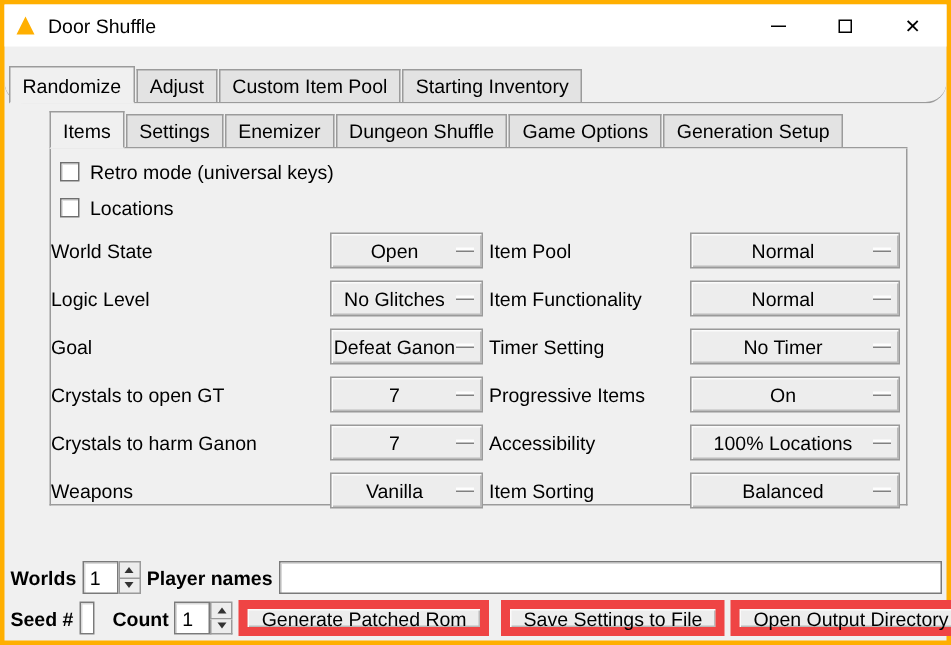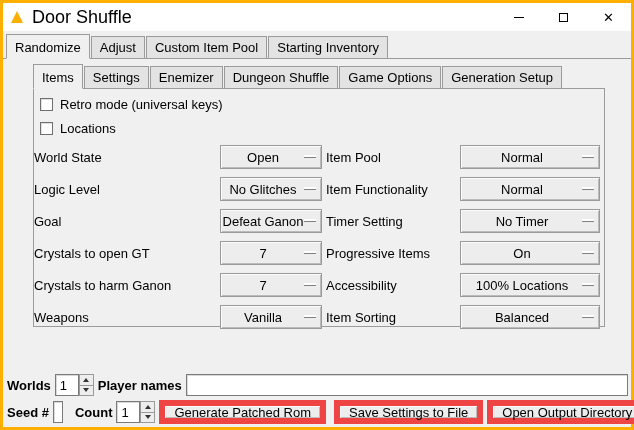--- a/index.html
+++ b/index.html
@@ -9,30 +9,30 @@
   .window { width:634px; height:430px; border:3px solid var(--accent,#FFAF00);
             background:var(--window-bg,#F0F0F0); display:flex; flex-direction:column; }
 
   
   .titlebar { height:28px; background:var(--titlebar-bg,#FFFFFF); display:flex; align-items:center;
               padding-left:7px; flex:0 0 auto; }
   .app-icon { width:15px; height:15px; margin-right:7px; position:relative; flex:0 0 auto; }
   .app-icon::before { content:""; position:absolute; left:1px; top:1px;
               border-left:6px solid transparent; border-right:6px solid transparent;
               border-bottom:12px solid var(--accent,#E8A000); }
-  .title { font-size:18px; }
+  .title { font-size:13px; }
   .caption-buttons { margin-left:auto; display:flex; height:100%; }
   .cap-btn { width:45px; height:100%; display:flex; align-items:center; justify-content:center; cursor:pointer; }
   .min-glyph { width:10px; height:1px; background:#000; }
   .max-glyph { width:9px; height:9px; border:1px solid #000; }
   .close-glyph { font-size:13px; line-height:1; }
 
   
   .tabbar { display:flex; align-items:flex-end; border-bottom:1px solid #9B9B9B; }
-  .main-tabs { padding:3px 0 0 3px; flex:0 0 auto; }
+  .main-tabs { padding:13px 0 0 3px; flex:0 0 auto;border-radius:14px; }
   .sub-tabs { margin:5px 26px 0 30px; }
   .tab { padding:3px 8px; background:#E3E3E3; border:1px solid #9B9B9B; border-bottom:none;
          margin-right:1px; white-space:nowrap; cursor:pointer; position:relative; }
   .tab.selected { background:var(--window-bg,#F0F0F0); padding-top:5px; margin-bottom:-1px;
          border-bottom:1px solid var(--window-bg,#F0F0F0); z-index:2; }
 
   
   .sub-frame { margin:0 26px 0 30px; border:1px solid #9B9B9B; border-top:none;
                height:238px; background:var(--window-bg,#F0F0F0); padding-top:8px; }
   .check-row { display:flex; align-items:center; gap:7px; margin:0 0 9px 6px; cursor:pointer; width:max-content; }

